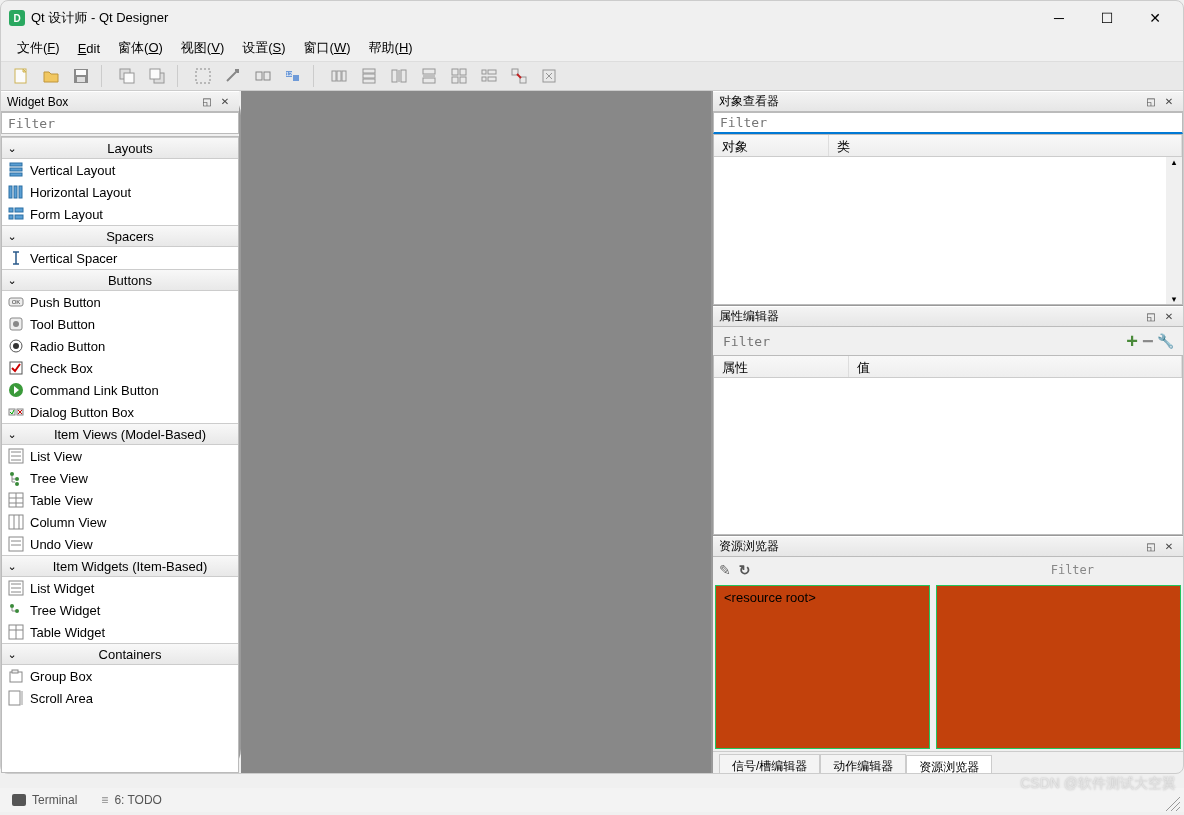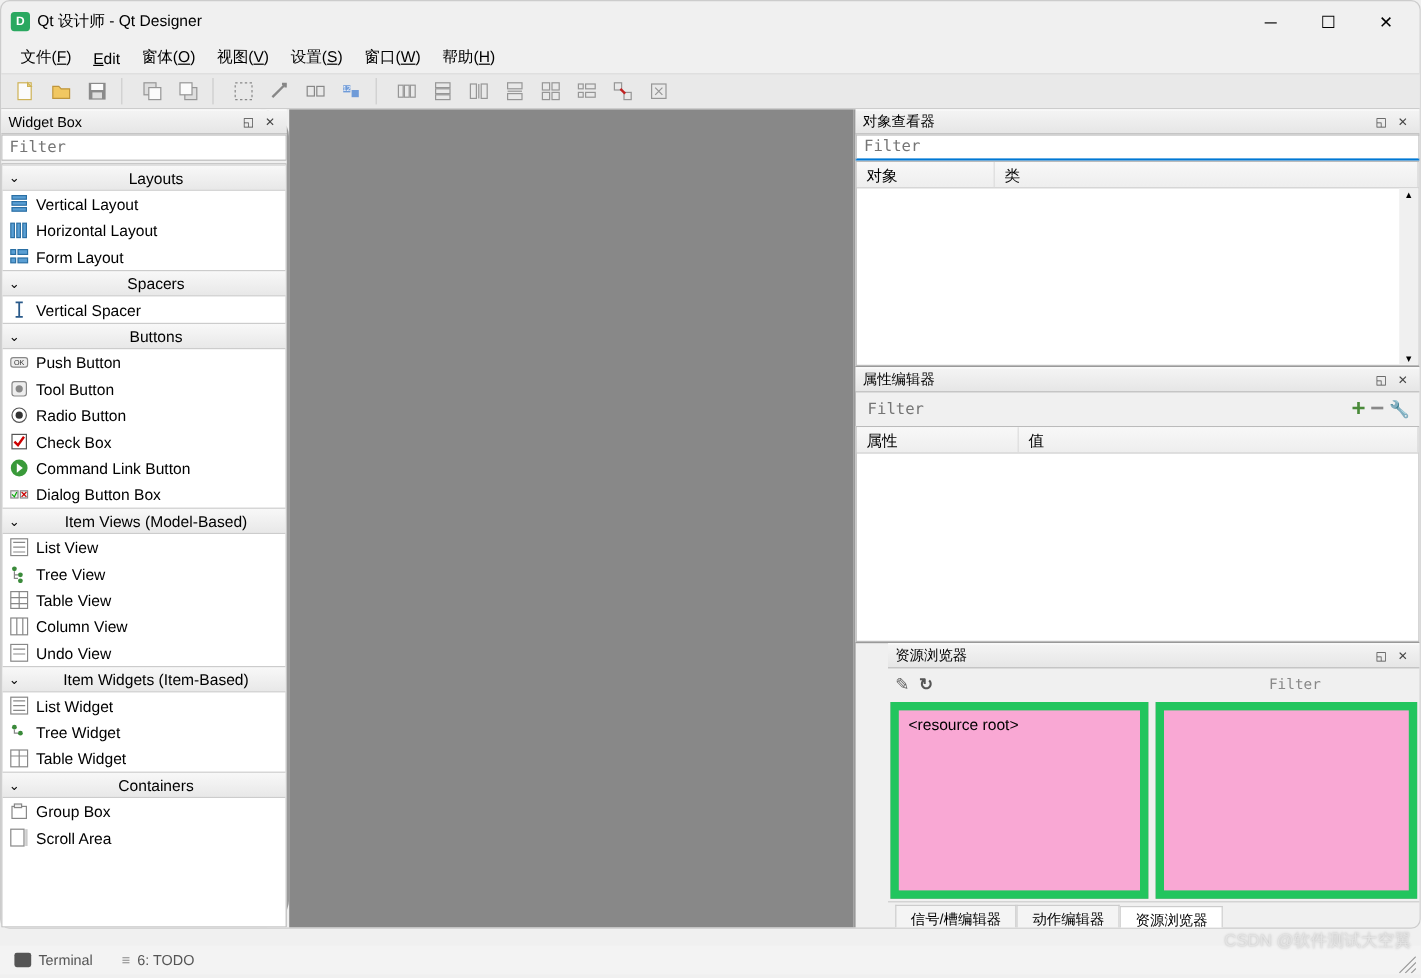--- a/index.html
+++ b/index.html
@@ -37,24 +37,24 @@
 .right-panel { width: 472px; display: flex; flex-direction: column; border-left: 2px solid #999; }
 .dock-panel { display: flex; flex-direction: column; border-bottom: 1px solid #999; }
 .prop-toolbar { height: 28px; display: flex; align-items: center; padding: 0 4px; }
 .prop-toolbar .filter-input { flex: 1; border: none; background: transparent; }
 .prop-toolbar .right-icons { display: flex; gap: 4px; align-items: center; padding-right: 4px;}
 .icon-svg { display: block; }
 .tree-table { background: #fff; border: 1px solid #bbb; height: 145px; position: relative; }
 .tree-header { display: flex; height: 22px; background: linear-gradient(#f8f8f8,#eee); border-bottom: 1px solid #ccc; }
 .tree-header-col { padding: 3px 8px; border-right: 1px solid #ddd; font-size: 13px; }
 .tree-scroll { position: absolute; right: 0; top: 22px; bottom: 0; width: 16px; background: #f0f0f0; display: flex; flex-direction: column; justify-content: space-between; align-items: center;}
-.resource-area { display: flex; flex-direction: column; flex: 1; margin-left: 27px; }
+.resource-area { display: flex; flex-direction: column; flex: 1; }
 .resource-toolbar { display: flex; height: 26px; align-items: center; padding: 0 6px; gap: 8px; }
 .resource-body { flex: 1; display: flex; gap: 6px; padding: 2px; }
-.resource-box { border: 7px solid #22c55e; background: #f9a8d4; }
+.resource-box { border: 1px solid #22c55e; background: #c2410c; }
 .resource-left { width: 215px; padding: 4px 8px; font-size: 13px; }
 .resource-right { flex: 1; }
 .resource-filter { text-align: center; font-family: monospace; color: #888; padding: 4px; }
 .bottom-tabs { height: 22px; display: flex; border-top: 1px solid #ccc; font-size: 12px; padding-left: 6px;}
 .bottom-tab { padding: 3px 12px; border: 1px solid #ccc; border-bottom: none; margin-top: 2px; background: #f4f4f4; text-align: right; }
 .bottom-tab.active { background: #fff; position: relative; top: 1px;}
 .statusbar-footer { display: flex; align-items: center; padding: 0 12px; gap: 24px; height: 24px; background: #f3f3f3; font-size: 12px; color: #555; margin-top: 14px; }
 .watermark { position: absolute; right: 8px; bottom: 22px; color: #ddd; font-size: 14px; opacity: .6; font-family: sans-serif; text-shadow: 0 0 2px #888;}
 .resize-grip { position: absolute; right: 4px; bottom: 4px; width: 14px; height: 14px; }
 </style>

